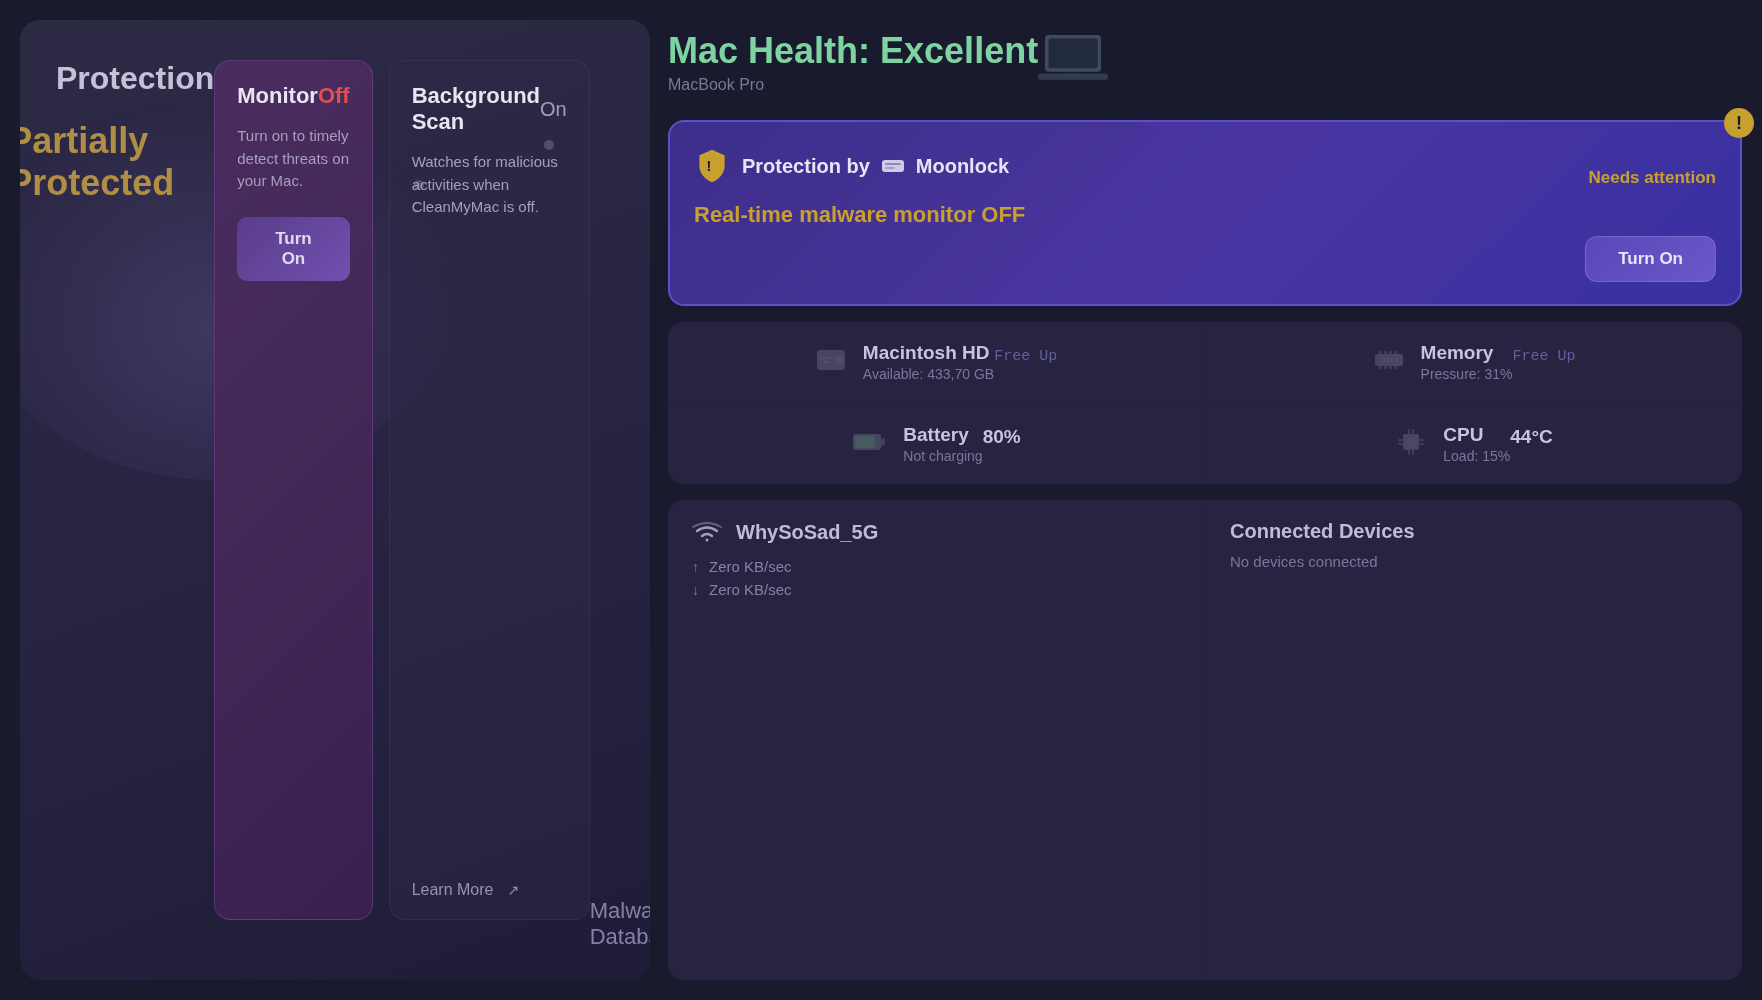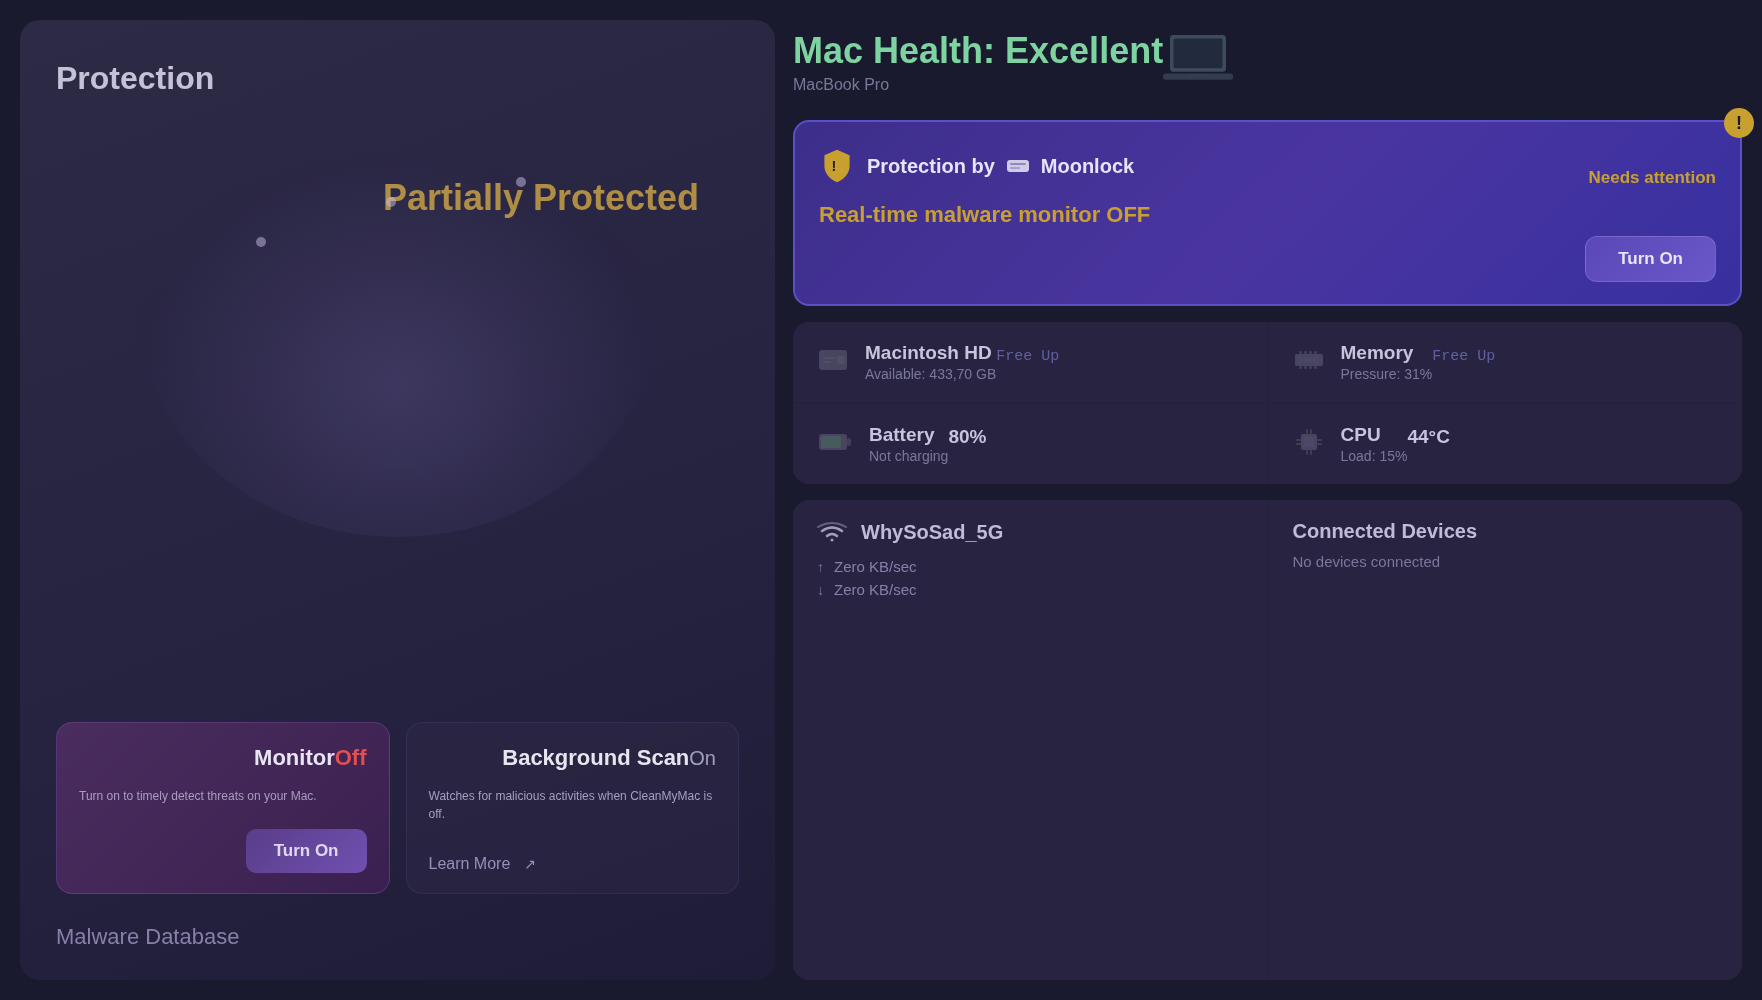--- a/index.html
+++ b/index.html
@@ -7,28 +7,28 @@
       width: 1762px;
       height: 1000px;
       background: #1a1a2e;
       font-family: -apple-system, BlinkMacSystemFont, 'Segoe UI', sans-serif;
       display: flex;
       overflow: hidden;
     }
 
     
     .left-panel {
-      width: 755px;
+      width: 630px;
       height: 960px;
       background: linear-gradient(160deg, #2d2a45 0%, #252340 60%, #1e1c36 100%);
       border-radius: 20px;
       margin: 20px 0 20px 20px;
       padding: 40px 36px 30px 36px;
       display: flex;
-      flex-direction: column;
+      flex-direction: row;
       position: relative;
       overflow: hidden;
     }
 
     .left-panel-title {
       font-size: 32px;
       font-weight: 600;
       color: #c5c1d8;
       margin-bottom: 20px;
     }
@@ -112,21 +112,21 @@
       color: #e05050;
     }
 
     .card-status-on {
       font-size: 20px;
       font-weight: 500;
       color: #a0a0b8;
     }
 
     .card-desc {
-      font-size: 12px;
+      font-size: 15px;
       color: #a89ec0;
       line-height: 1.5;
       margin-bottom: 24px;
     }
 
     .turn-on-btn {
       background: linear-gradient(135deg, #5a3d8a, #7050b0);
       color: #e0d8f0;
       border: none;
       border-radius: 10px;
@@ -340,21 +340,21 @@
       font-size: 15px;
       color: #6060a0;
       text-align: right;
       margin-top: 6px;
       cursor: pointer;
       font-family: Liberation Mono, monospace;
     }
 
     .stat-header-row {
       display: flex;
-      justify-content: flex-start;
+      justify-content: center;
       align-items: flex-start;
       width: 100%;
     }
 
     
     .network-section {
       display: grid;
       grid-template-columns: 1fr 1fr;
       gap: 2px;
       background: rgba(40,36,65,0.8);

